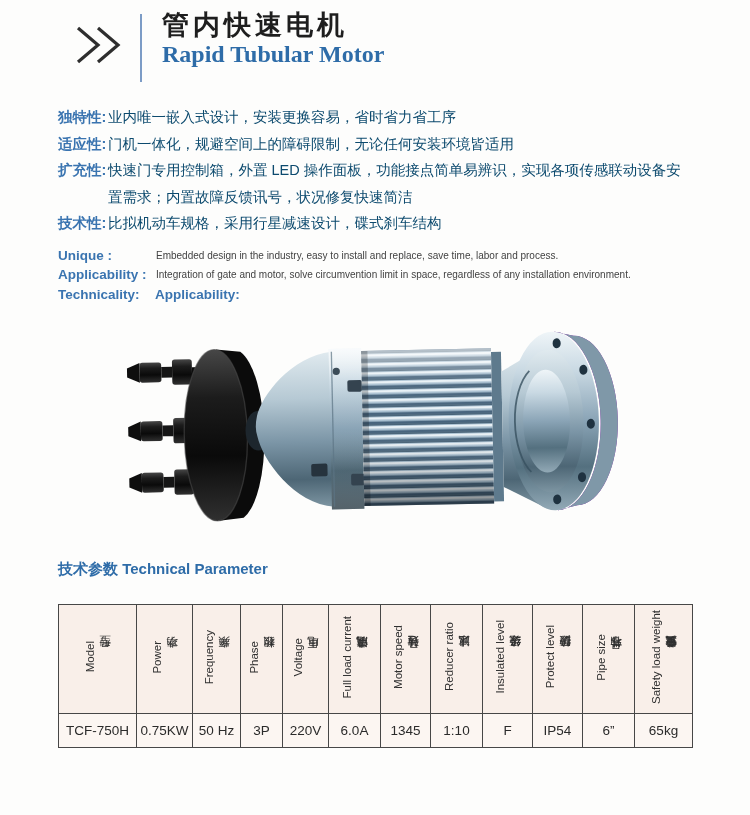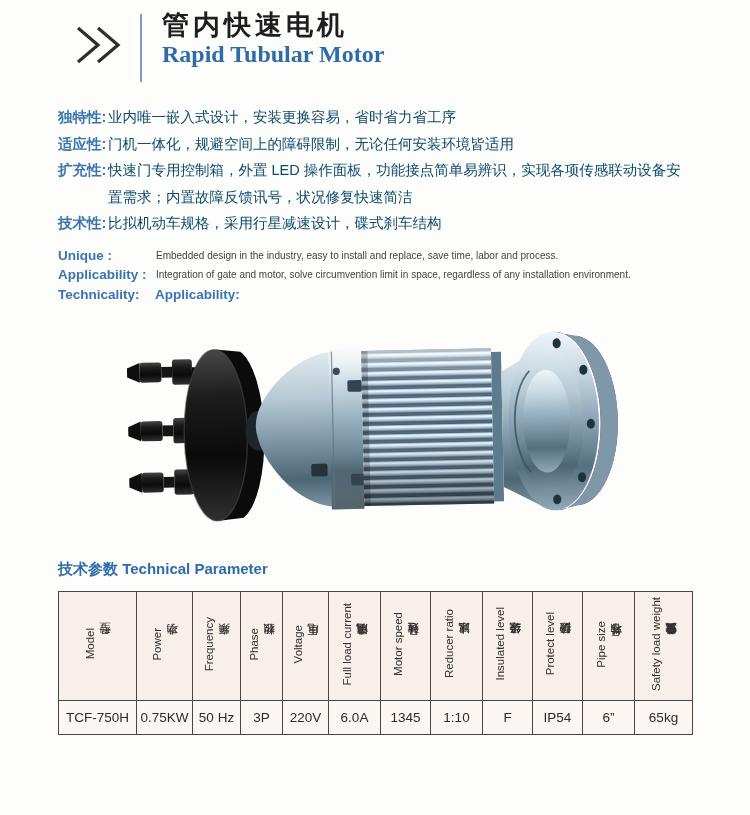--- a/index.html
+++ b/index.html
@@ -43,21 +43,21 @@
     font-weight:bold; color:var(--color-label,#3a74b0);
     font-size:13.5px; line-height:19.5px; white-space:nowrap;
   }
   .feat-en .ftext { font-size:10px; line-height:19.5px; color:#424242; max-width:545px; padding-left:1px; }
 
   
   .photo { margin:14px auto 0 auto; width:505px; display:block; }
 
   
   .tp-title {
-    margin:12px 0 12px 0; font-size:15px; font-weight:bold;
+    margin:12px 0 25px 0; font-size:15px; font-weight:bold;
     color:var(--color-accent,#2e6ca8);
   }
   table.tp { border-collapse:collapse; table-layout:fixed; width:634px; }
   table.tp th, table.tp td { border:1.5px solid #474747; padding:0; }
   table.tp thead th { height:108px; background:#f9efe9; vertical-align:middle; text-align:center; font-weight:normal; }
   .vcell {
     display:inline-block; writing-mode:vertical-rl; transform:rotate(180deg);
     max-height:102px; line-height:1.3; font-size:11.5px; color:#2f2f2f; white-space:normal;
   }
   .vcell span { display:block; }

